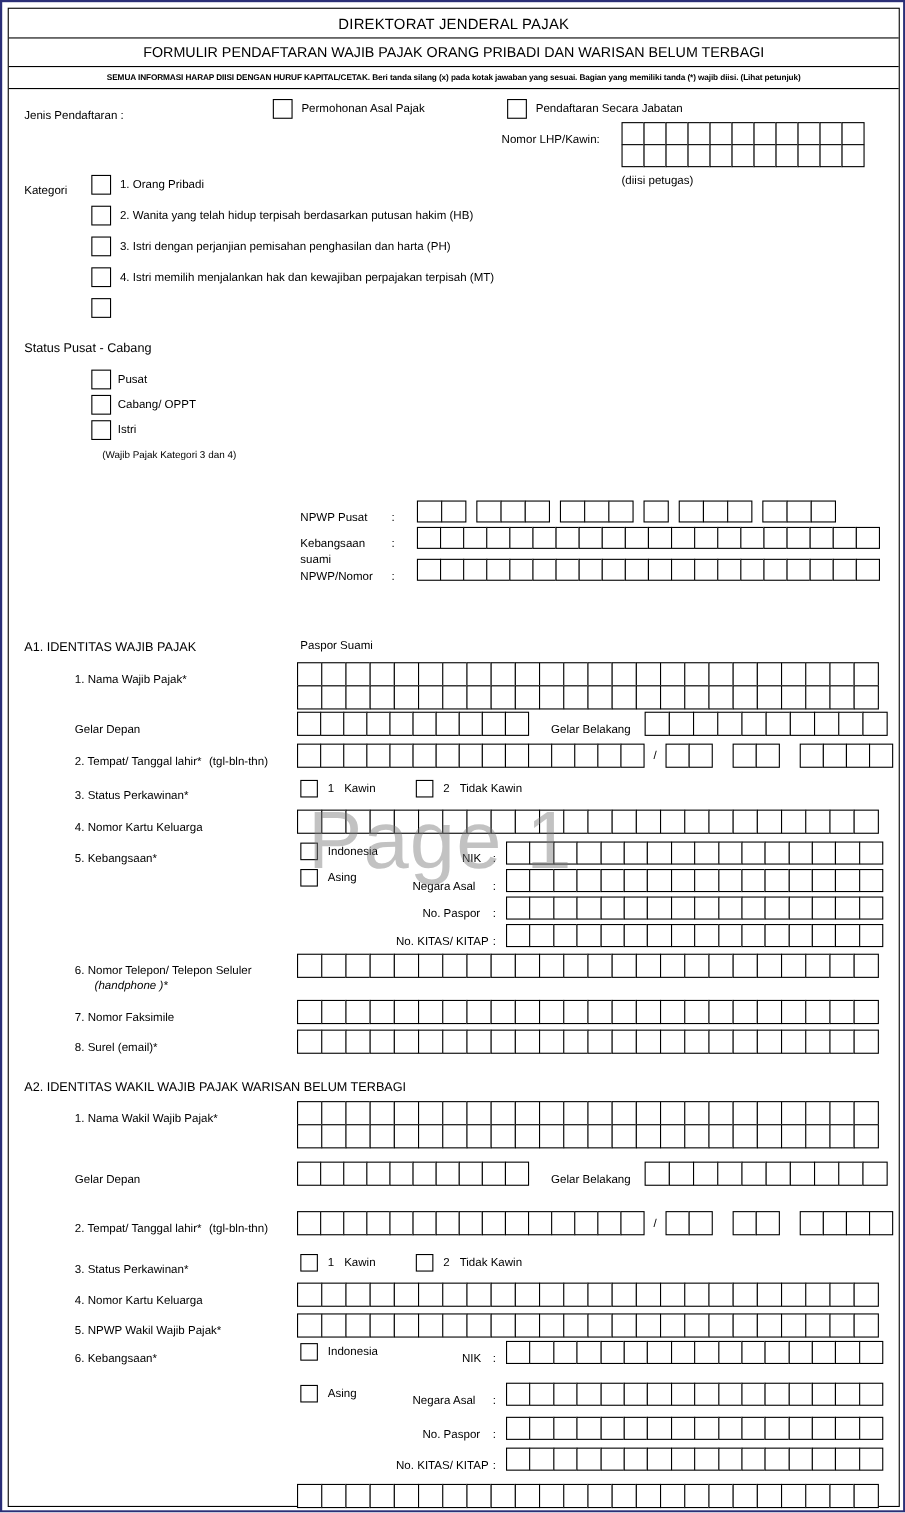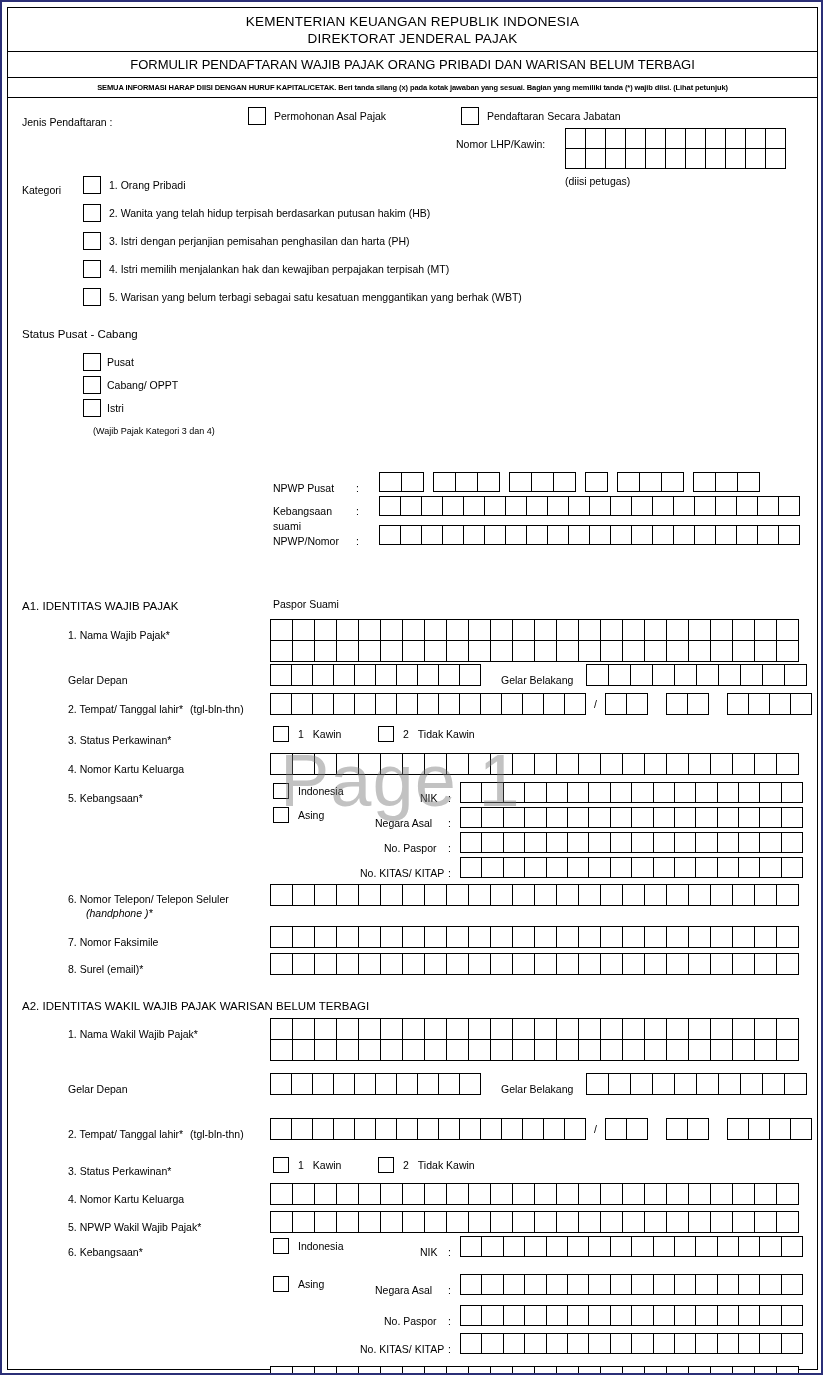--- a/index.html
+++ b/index.html
@@ -107,21 +107,20 @@
     z-index: 5;
   }
 </style>
 </head>
 <body>
 
 <div class="page">
   <div class="inner">
 
     <div class="hdr-top">
-      <div class="hdr-line">KEMENTERIAN KEUANGAN REPUBLIK INDONESIA</div>
       <div class="hdr-line">DIREKTORAT JENDERAL PAJAK</div>
     </div>
     <div class="hdr-form">FORMULIR PENDAFTARAN WAJIB PAJAK ORANG PRIBADI DAN WARISAN BELUM TERBAGI</div>
     <div class="hdr-note">SEMUA INFORMASI HARAP DIISI DENGAN HURUF KAPITAL/CETAK. Beri tanda silang (x) pada kotak jawaban yang sesuai. Bagian yang memiliki tanda (*) wajib diisi. (Lihat petunjuk)</div>
 
     <div class="body-area" style="height:1270px;">
 
       <div class="watermark">Page 1</div>
 
       <div class="row" style="left:14px; top:14px;">
@@ -186,21 +185,20 @@
           <div class="row flexrow" style="left: 75px; top: 134px;">
             <span class="cb"></span>
             <span class="lbl" style="margin-left: 8px;">3.  Istri dengan perjanjian pemisahan penghasilan dan harta (PH)</span>
           </div>
           <div class="row flexrow" style="left: 75px; top: 162px;">
             <span class="cb"></span>
             <span class="lbl" style="margin-left: 8px;">4.  Istri memilih menjalankan hak dan kewajiban perpajakan terpisah (MT)</span>
           </div>
           <div class="row flexrow" style="left: 75px; top: 190px;">
             <span class="cb"></span>
-            <span class="lbl" style="margin-left: 8px;">5.  Warisan yang belum terbagi sebagai satu kesatuan menggantikan yang berhak (WBT)</span>
           </div>
         </div>
 
       <div class="row" style="left:14px; top:226px;">
         <span class="sec-title">Status Pusat - Cabang</span>
       </div>
       <div class="row flexrow" style="left:75px; top:255px;">
         <span class="cb"></span>
         <span class="lbl" style="margin-left:6px;">Pusat</span>
       </div>

